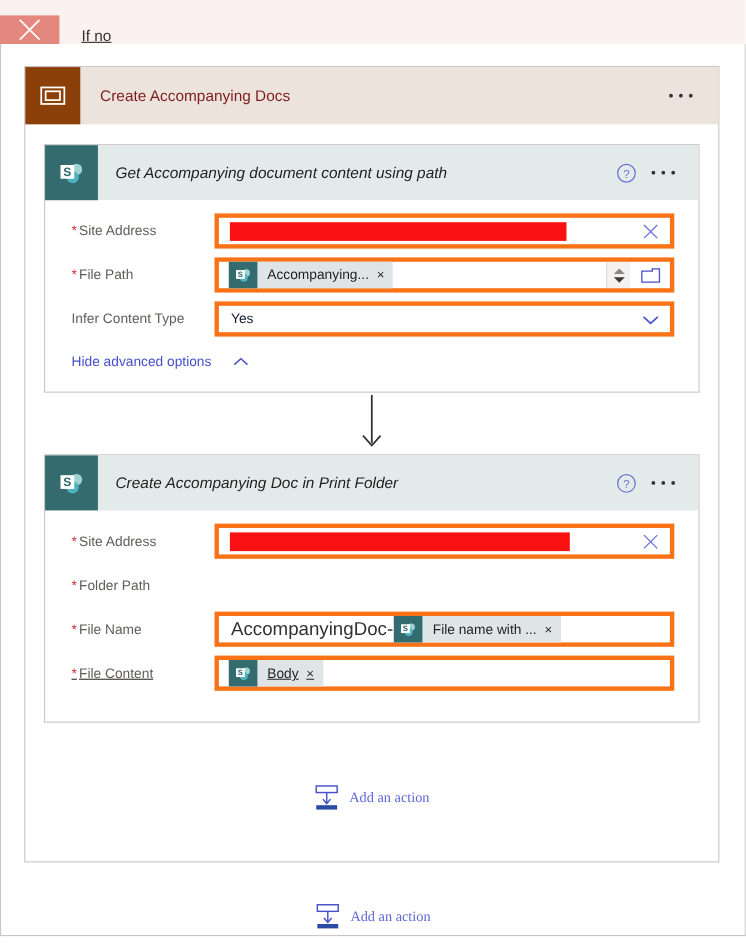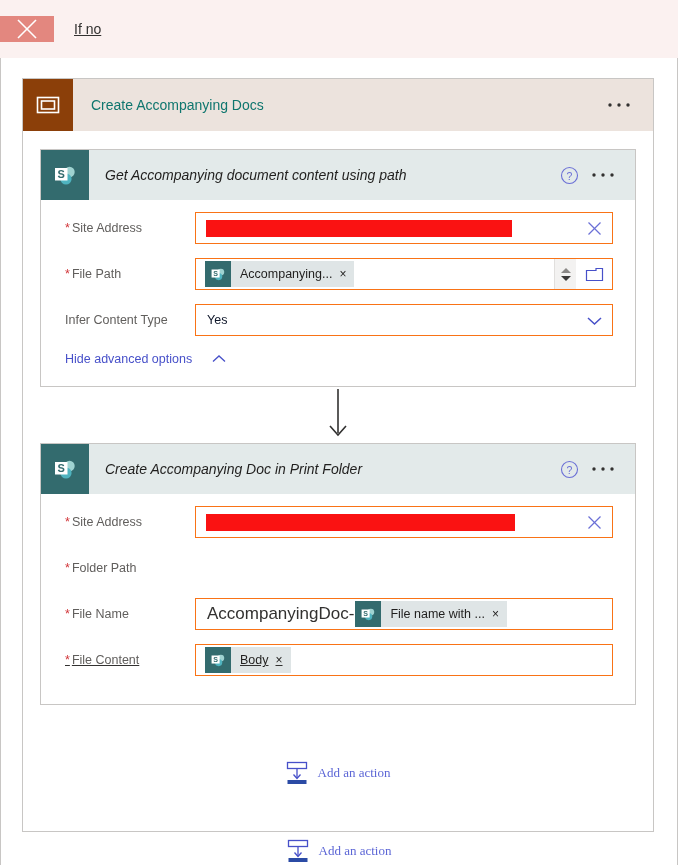--- a/index.html
+++ b/index.html
@@ -11,22 +11,22 @@
     width: 678px; height: 865px;
     font-family: "Liberation Sans", sans-serif;
     font-size: 13px;
     color: #323130;
     overflow: hidden;
   }
 
   
   .branch-header {
     display: flex;
-    align-items: center;
-    height: 58px;
+    align-items: flex-end;
+    height: 40px;
     background: #fbf1f0;
     text-decoration: underline;
   }
   .branch-close {
     width: 54px;
     background: #e3877f;
     display: flex;
     align-items: center;
     justify-content: center;
     flex: 0 0 54px;
@@ -73,21 +73,21 @@
     background: #8b3f09;
     display: flex;
     align-items: center;
     justify-content: center;
   }
   .scope-name {
     display: flex;
     align-items: center;
     padding-left: 18px;
     font-size: 14px;
-    color: #0f766e;
+    color: #7f1d1d;
     flex: 1;
   }
   .scope-menu {
     display: flex;
     align-items: center;
     padding-right: 22px;
     cursor: pointer;
   }
   .scope-inner {
     padding: 0;
@@ -136,39 +136,39 @@
     cursor: pointer;
   }
   .action-body {
     padding: 12px 22px 16px 14px;
   }
 
   
   .row {
     display: flex;
     align-items: center;
-    margin-bottom: 14px;
+    margin-bottom: 8px;
     min-height: 32px;
   }
   .row:last-child { margin-bottom: 12px; text-decoration: underline; }
   .label {
     width: 140px;
     flex: 0 0 140px;
     font-size: 12.5px;
     color: #605e5c;
     padding-left: 10px;
     white-space: nowrap;
   }
   .req {
     color: #d13438;
     margin-right: 2px;
   }
   .field {
     flex: 1;
-    border: 1px solid #f97316;
+    border: 4px solid #f97316;
     background: #ffffff;
     height: 32px;
     display: flex;
     align-items: center;
     padding: 0 0 0 8px;
     position: relative;
     overflow: hidden;
   }
   .field-text {
     font-size: 12.5px;

